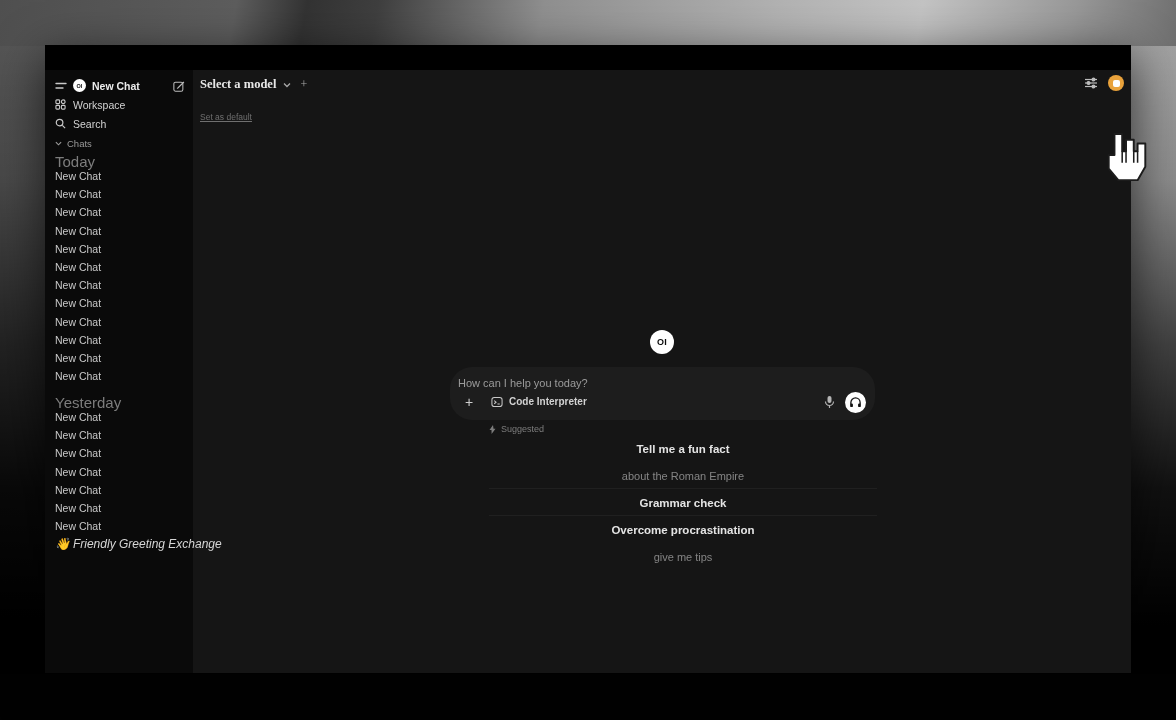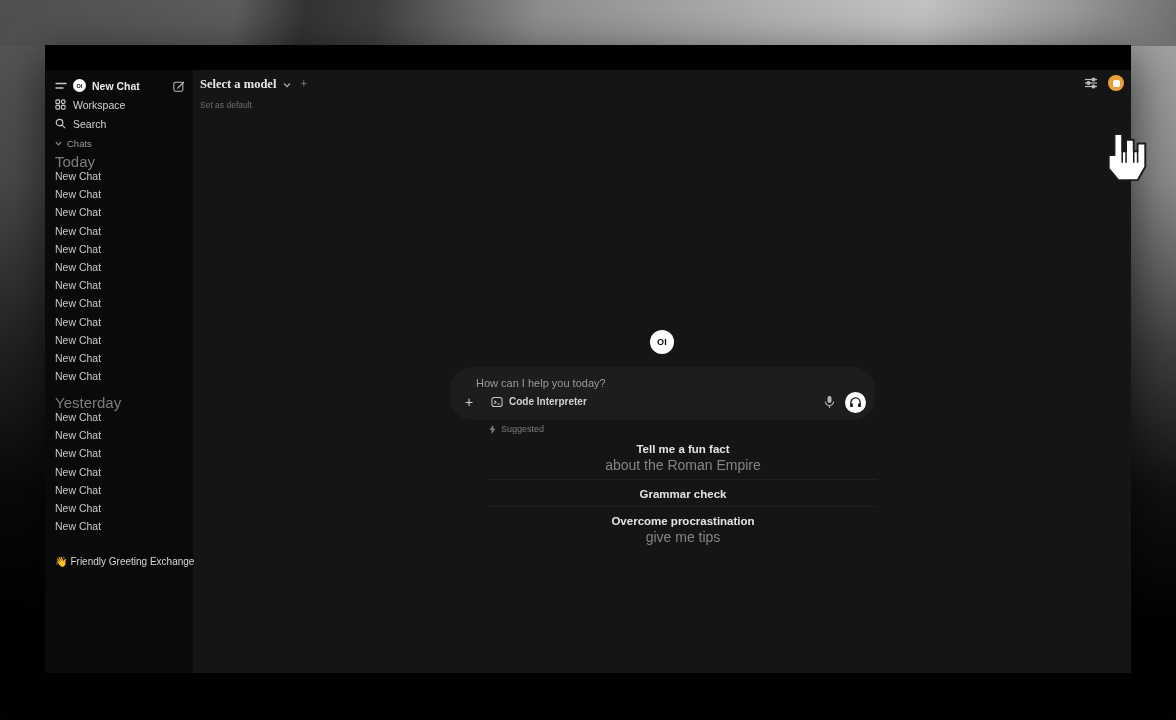--- a/index.html
+++ b/index.html
@@ -27,60 +27,60 @@
   .logo-circle { width:13px; height:13px; border-radius:50%; background:#fff; color:#0a0a0a;
     display:flex; align-items:center; justify-content:center; font-size:5.5px; font-weight:bold; letter-spacing:.2px; flex:0 0 auto; }
   .sb-nav { position:absolute; top:25px; left:10px; width:130px; }
   .sb-nav-row { height:19px; display:flex; align-items:center; gap:7px; font-size:10.5px; color:#d2d2d2; cursor:pointer; }
   .sb-chats { position:absolute; top:66px; left:10px; width:130px; height:14px; display:flex; align-items:center; gap:5px;
     font-size:9.5px; color:#9a9a9a; }
   .sb-section-label { position:absolute; left:10px; width:130px; font-size:15px; color:#7d7d7d; }
   .chat-list { position:absolute; left:10px; width:132px; }
   .chat-item { height:18.2px; line-height:18.2px; font-size:10.5px; color:#c9c9c9; white-space:nowrap;
     overflow:hidden; text-overflow:ellipsis; cursor:pointer; }
-  .named-chat { position:absolute; left:10px; top:486px; width:135px; height:16px; font-size:10px;
-    color:#d6d6d6; white-space:nowrap; cursor:pointer; }
+  .named-chat { position:absolute; left:10px; top:467px; width:135px; height:16px; font-size:12px;
+    color:#d6d6d6; white-space:nowrap; cursor:pointer;font-style:italic; }
   .named-chat .emoji { color:#f0b13e; margin-right:3px; }
 
   
   .topbar-left { position:absolute; left:155px; top:32px; }
   .model-row { display:flex; align-items:center; gap:7px; cursor:pointer;font-family:Liberation Serif, serif; }
   .model-label { font-size:12.5px; font-weight:bold; color:#e8e8e8; }
-  .set-default { margin-top:8px; font-size:8.5px; color:#6f6f6f; cursor:pointer; }
+  .set-default { margin-top:20px; font-size:8.5px; color:#6f6f6f; cursor:pointer;text-decoration:underline; }
   .topbar-right { position:absolute; right:7px; top:30px; display:flex; align-items:center; gap:10px; }
   .avatar { width:16px; height:16px; border-radius:50%; background:#e9a23b; display:flex; align-items:center; justify-content:center; cursor:pointer; }
   .avatar-glyph { width:7px; height:7px; border-radius:2px; background:#fdfdfd; }
 
   
   .greeting { position:absolute; left:148px; top:283px; width:938px; height:28px;
     display:flex; align-items:center; justify-content:center; gap:10px; }
   .greeting .logo-circle.big { width:24px; height:24px; font-size:9px; }
   .greeting-text { font-size:20px; font-weight:bold; color:#f2f2f2; letter-spacing:.2px; }
 
   
   .composer { position:absolute; left:405px; top:322px; width:425px; height:53px;
     background:#1d1d1d; border-radius:22px; }
-  .composer-placeholder { position:absolute; left:26px; top:10px; font-size:11px; color:#9b9b9b; }
+  .composer-placeholder { position:absolute; left:8px; top:10px; font-size:11px; color:#9b9b9b; }
   .composer-row { position:absolute; left:11px; right:9px; bottom:7px; height:22px; display:flex; align-items:center; }
   .plus-btn { width:16px; height:16px; display:flex; align-items:center; justify-content:center;
     color:#cfcfcf; font-size:14px; cursor:pointer; }
   .tool-pill { margin-left:14px; display:flex; align-items:flex-start; gap:6px; cursor:pointer; }
   .tool-label { font-size:10px; font-weight:bold; color:#d2d2d2; }
   .composer-spacer { flex:1; }
   .mic-btn { width:16px; height:16px; display:flex; align-items:center; justify-content:center; cursor:pointer; margin-right:8px; }
   .headset-btn { width:21px; height:21px; border-radius:50%; background:#fff;
     display:flex; align-items:center; justify-content:center; cursor:pointer; }
 
   
   .suggested { position:absolute; left:444px; top:378px; width:388px;text-align:center; }
   .suggested-header { display:flex; align-items:center; gap:5px; font-size:9px; color:#7d7d7d; height:12px; }
   .suggestion { padding:8px 0 6px 0; border-bottom:1px solid rgba(255,255,255,.05); cursor:pointer; }
   .suggestion:last-child { border-bottom:none; }
   .suggestion-title { font-size:11.5px; font-weight:bold; color:#e4e4e4; }
-  .suggestion-sub { margin-top:2px; font-size:14px; color:#858585; }
+  .suggestion-sub { margin-top:15px; font-size:11px; color:#858585; }
 
   .icon { display:inline-flex; align-items:center; justify-content:center; flex:0 0 auto; }
 
   
   .cursor { position:absolute; left:1101px; top:130px; width:52px; height:56px; pointer-events:none; z-index:50; }
 </style>
 </head>
 <body>
 
 <div class="backdrop"></div>

